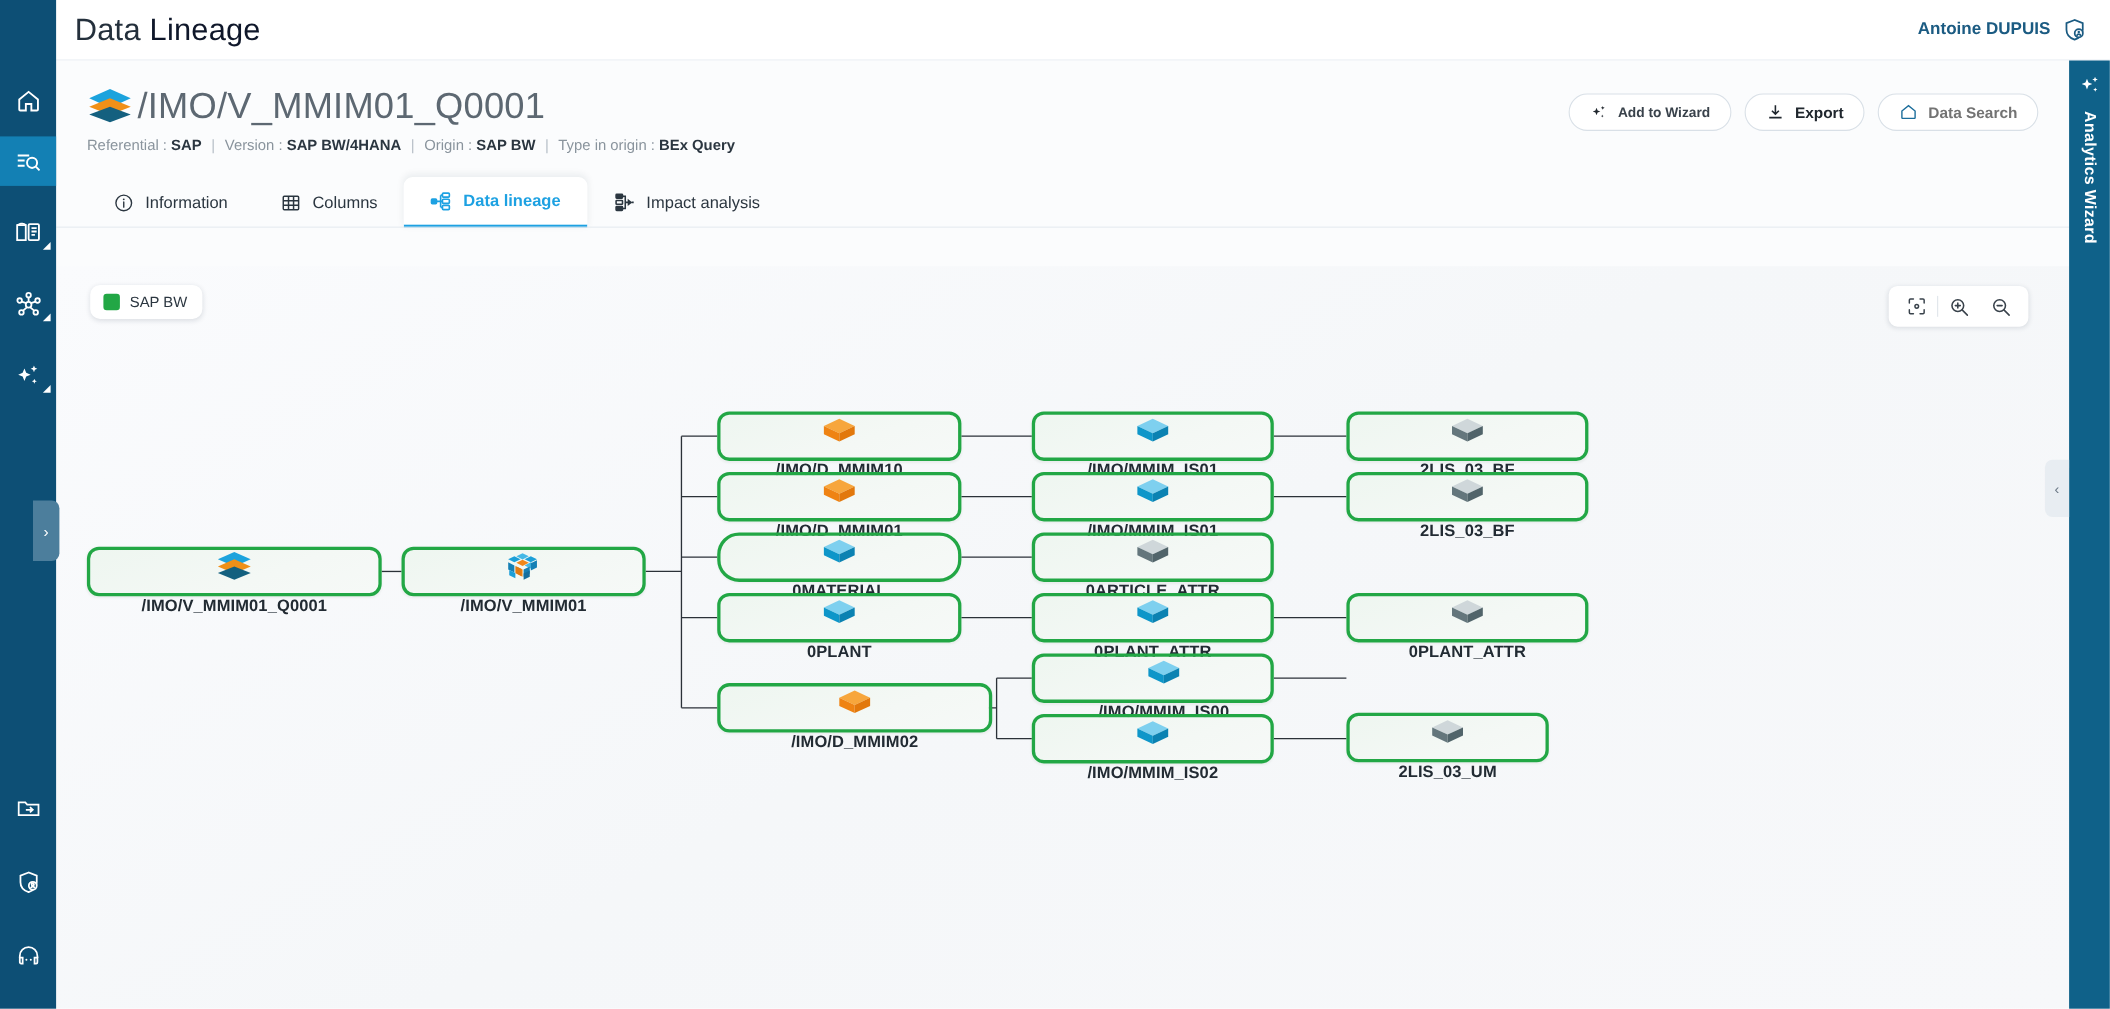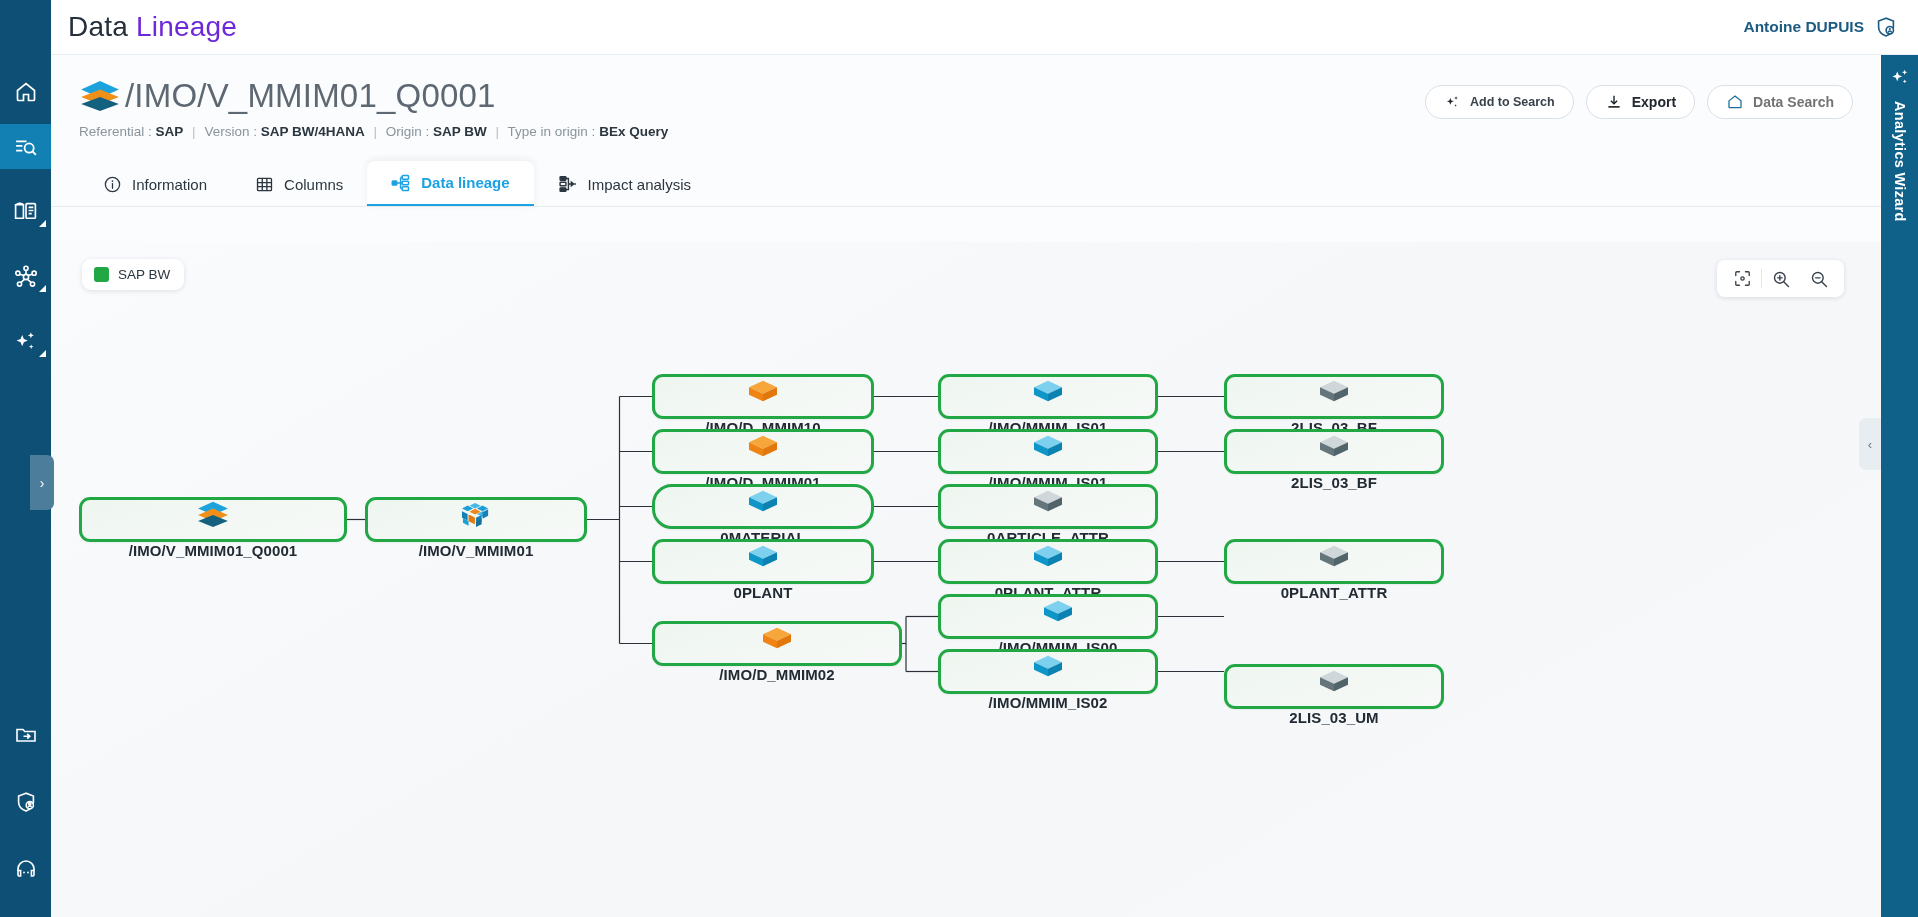--- a/index.html
+++ b/index.html
@@ -14,21 +14,21 @@
   
   .topbar {
     position: absolute; left: 0; top: 0; width: 1918px; height: 55px;
     background: #ffffff; display: flex; align-items: center;
     border-bottom: 1px solid #e9eef3; z-index: 40;
   }
   .brand { display: flex; align-items: center; gap: 12px; margin-left: 18px; }
   .brand-logo { width: 38px; height: 38px; }
   .brand-text { font-size: 28px; letter-spacing: .2px; }
   .brand-text .b1 { color: #24303c; }
-  .brand-text .b2 { color: #6d28d9; }
+  .brand-text .b2 { color: #0f172a; }
   .topbar-right {
     margin-left: auto; margin-right: 20px;
     display: flex; align-items: center; gap: 10px;
   }
   .user-name { color: #1b5b82; font-size: 15.5px; font-weight: 600; }
 
   
   .sidebar {
     position: absolute; left: 0; top: 0; width: 51px; height: 917px;
     background: #0d4f75; z-index: 50;
@@ -317,21 +317,21 @@
         </div>
       </div>
 
       <div class="title-actions">
         <div class="btn wizard">
           <svg width="17" height="17" viewBox="0 0 24 24" fill="#20272e">
             <path d="M9 5.5l1.4 3.5 3.5 1.4-3.5 1.4L9 15.3 7.6 11.8 4.1 10.4 7.6 9z"></path>
             <path d="M17 3.2l.7 1.8 1.8.7-1.8.7-.7 1.8-.7-1.8-1.8-.7 1.8-.7z"></path>
             <path d="M16.4 14.4l.5 1.3 1.3.5-1.3.5-.5 1.3-.5-1.3-1.3-.5 1.3-.5z"></path>
           </svg>
-          <span class="btn-label">Add to Search</span>
+          <span class="btn-label">Add to Wizard</span>
         </div>
         <div class="btn export">
           <svg width="18" height="18" viewBox="0 0 24 24" fill="none" stroke="#20272e" stroke-width="1.9">
             <path d="M12 3.5v10.5M7.8 10.3L12 14.4l4.2-4.1"></path>
             <path d="M4.5 18.5h15" stroke-width="2.2"></path>
           </svg>
           <span class="btn-label">Export</span>
         </div>
         <div class="btn search">
           <svg width="18" height="18" viewBox="0 0 24 24" fill="none" stroke="#1b6d9b" stroke-width="1.7">
@@ -604,21 +604,21 @@
         <div class="node" style="left: 1173px; top: 297px; width: 220px; height: 45px;">
           <span class="node-ico">
             <svg width="34" height="28" viewBox="0 0 36 30">
               <polygon points="18,4 33,11 18,18 3,11" fill="#cfd7da"></polygon>
               <polygon points="3,11 18,18 18,26 3,19" fill="#64767c"></polygon>
               <polygon points="33,11 18,18 18,26 33,19" fill="#51646a"></polygon>
             </svg>
           </span>
           <span class="node-label">0PLANT_ATTR</span>
         </div>
-        <div class="node" style="left: 1173px; top: 422px; width: 220px; height: 45px; justify-content: space-between;">
+        <div class="node" style="left: 1173px; top: 406px; width: 184px; height: 45px; justify-content: space-between;">
           <span class="node-ico">
             <svg width="34" height="28" viewBox="0 0 36 30">
               <polygon points="18,4 33,11 18,18 3,11" fill="#cfd7da"></polygon>
               <polygon points="3,11 18,18 18,26 3,19" fill="#64767c"></polygon>
               <polygon points="33,11 18,18 18,26 33,19" fill="#51646a"></polygon>
             </svg>
           </span>
           <span class="node-label">2LIS_03_UM</span>
         </div>
       </div>

